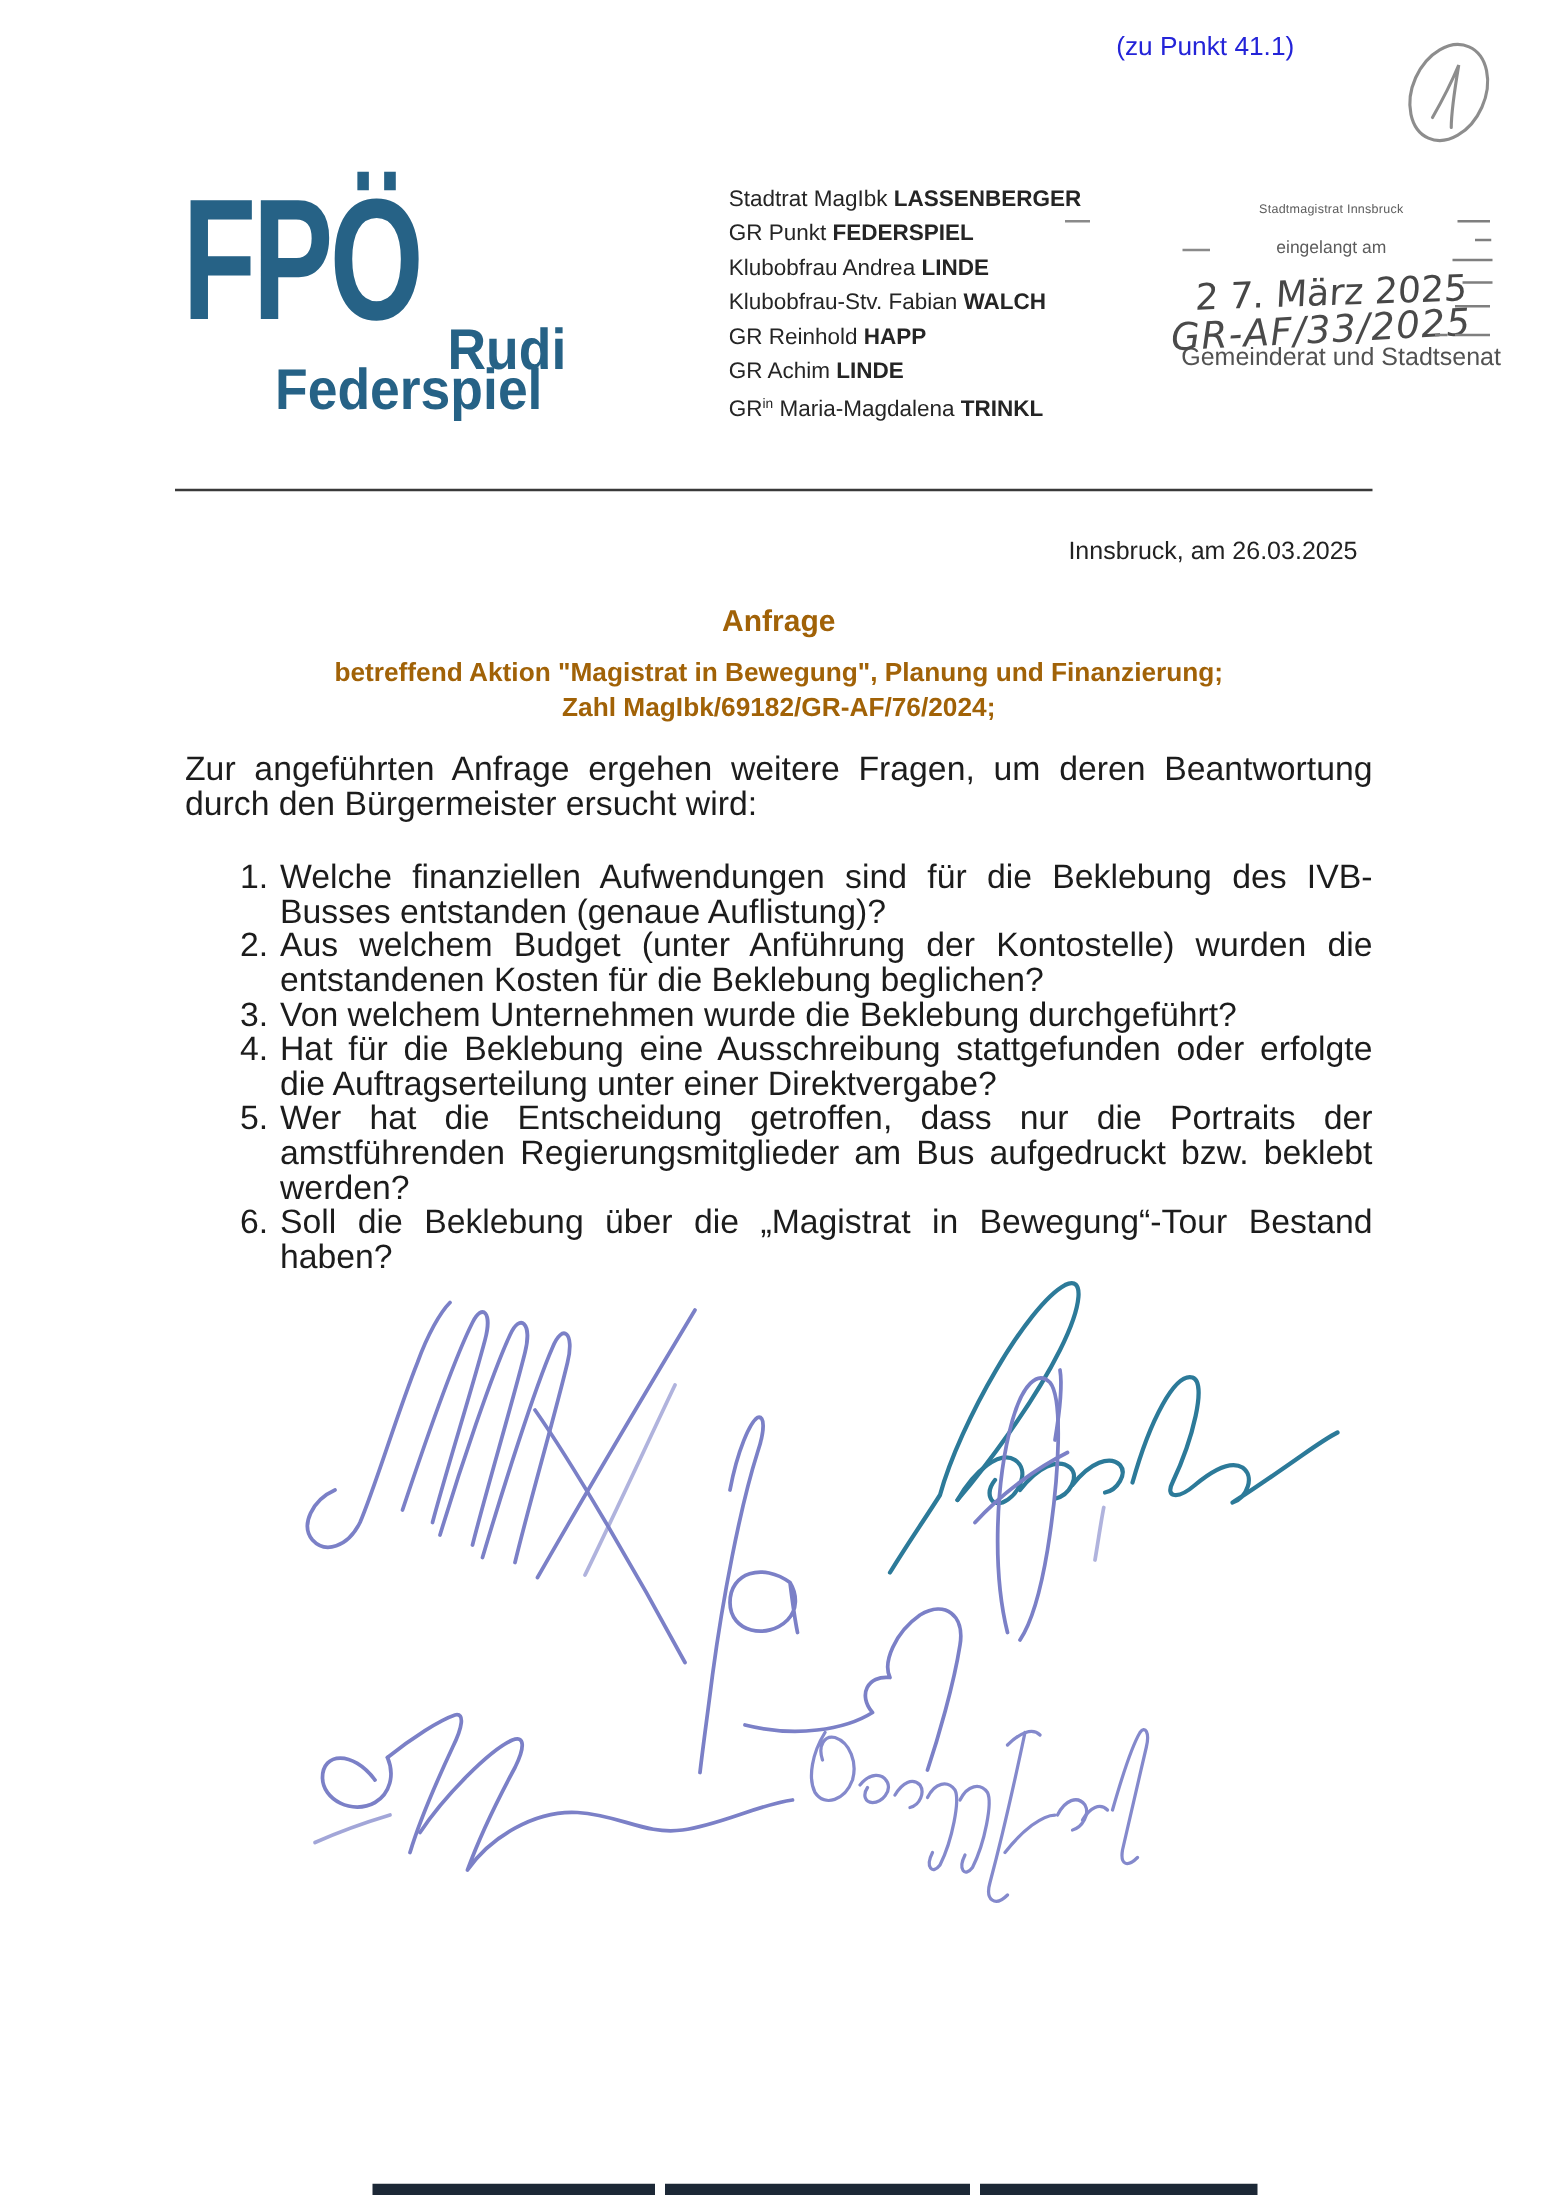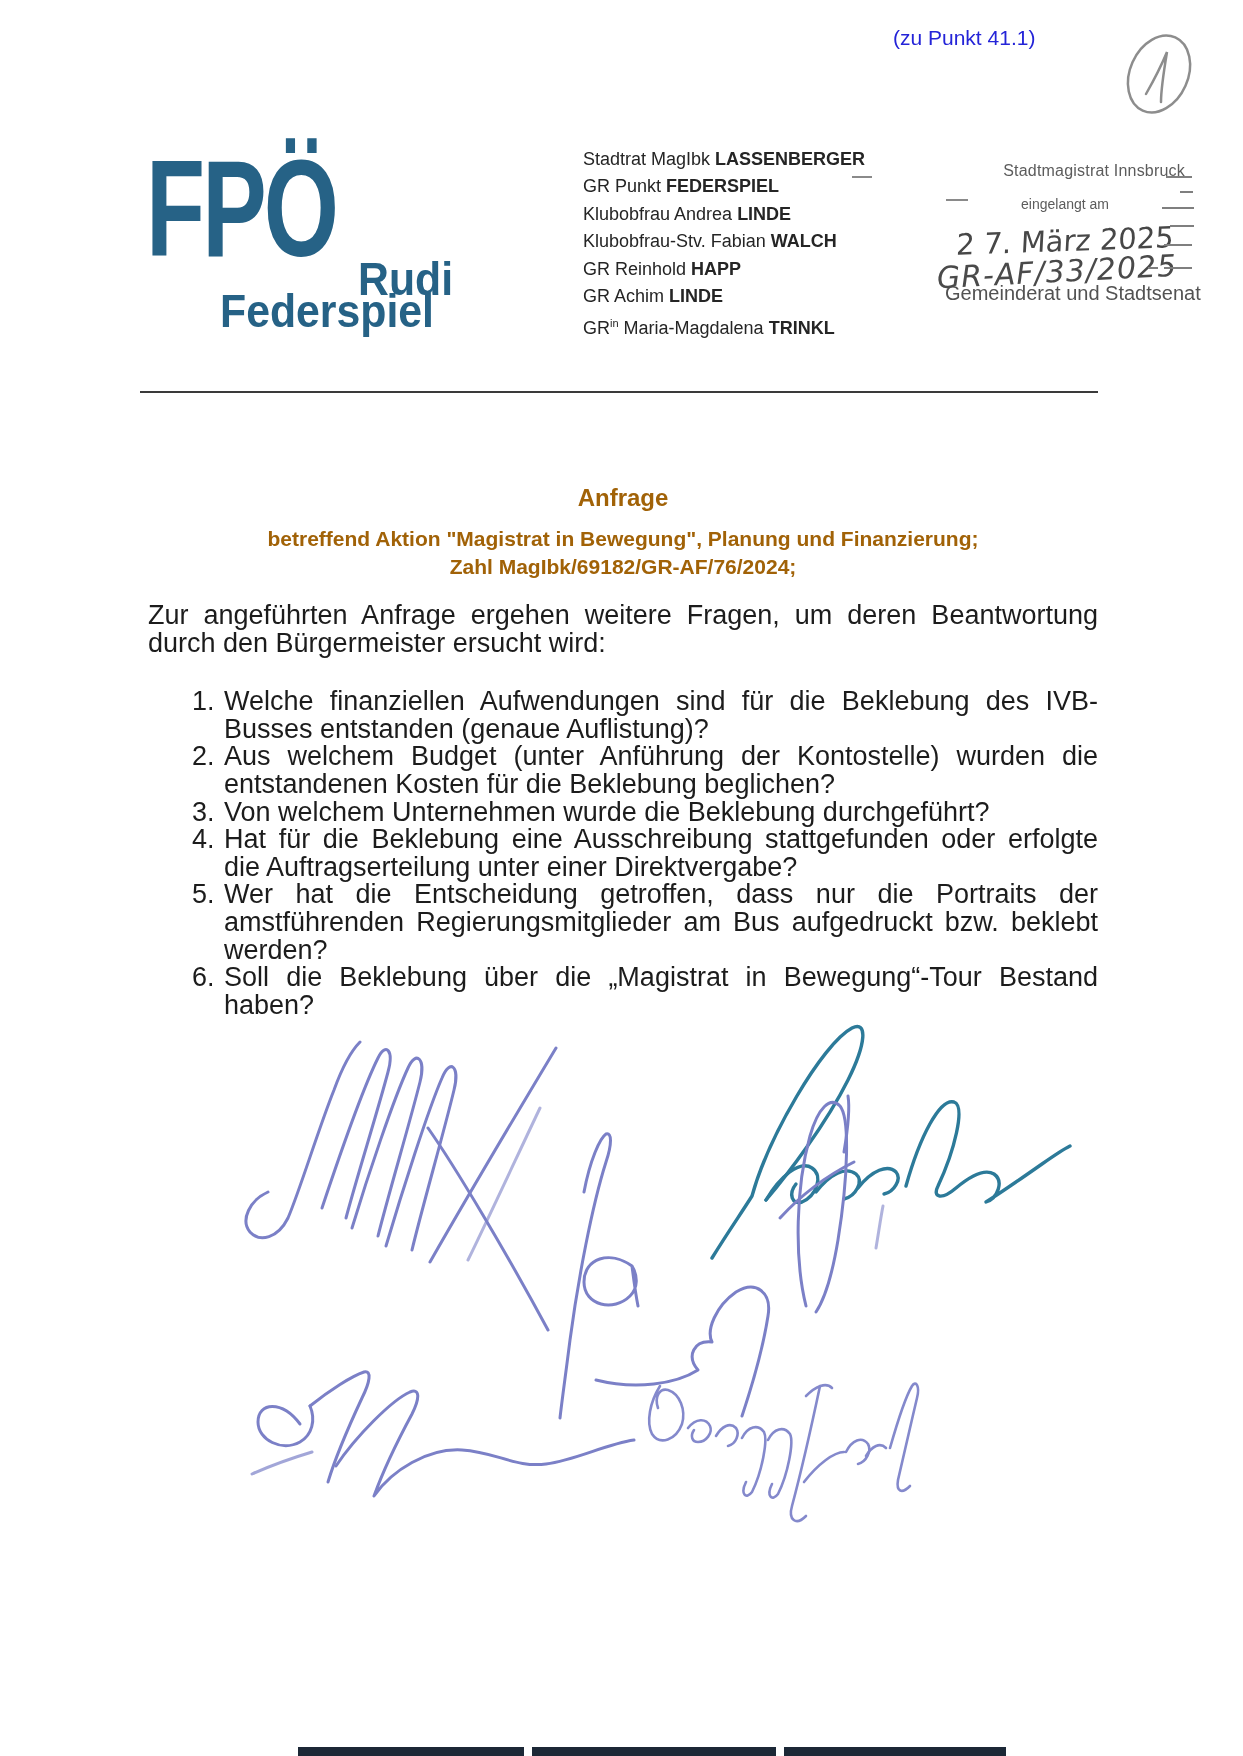--- a/index.html
+++ b/index.html
@@ -16,21 +16,21 @@
   .logo-fpo{position:absolute;left:0;top:-14px;font-size:138px;font-weight:bold;letter-spacing:-4px;line-height:1.05;transform:scaleX(0.70);transform-origin:left top;white-space:nowrap;}
   .logo-rudi{position:absolute;left:212px;top:102px;font-size:46px;font-weight:bold;transform:scaleX(0.93);transform-origin:left top;white-space:nowrap;}
   .logo-federspiel{position:absolute;left:74px;top:134px;font-size:46px;font-weight:bold;transform:scaleX(0.93);transform-origin:left top;white-space:nowrap;}
   
   .authors{position:absolute;left:583px;top:146px;font-size:18px;line-height:27.4px;color:#252525;}
   .author-row{white-space:nowrap;}
   .author-row .surname{font-weight:bold;}
   .author-row sup{font-size:11px;}
   
   .stamp{position:absolute;left:945px;top:162px;width:240px;text-align:center;color:#5c5c5c;}
-  .stamp-org{font-size:16px;letter-spacing:.2px;text-align:right;}
+  .stamp-org{font-size:10px;letter-spacing:.2px;}
   .stamp-received{font-size:14px;margin-top:16px;}
   .stamp-date{font-size:29px;color:#474747;margin-top:12px;white-space:nowrap;transform:rotate(-2deg) skewX(-5deg);font-family:"DejaVu Sans",sans-serif;}
   .stamp-ref{font-size:30px;font-style:italic;color:#4a4a4a;margin-top:-4px;margin-left:-16px;white-space:nowrap;transform:rotate(-3deg);font-family:"DejaVu Sans",sans-serif;letter-spacing:1px;}
   .stamp-body{font-size:20px;color:#525252;margin-top:-7px;white-space:nowrap;}
   .stamp-dash{position:absolute;height:2px;background:#8a8a8a;}
   
   .bind-dash{position:absolute;height:2px;background:#7f7f7f;}
   
   .rule{position:absolute;left:140px;top:391px;width:958px;height:2px;background:#3a3a3a;}
   
@@ -84,20 +84,21 @@
   <div class="bind-dash" style="left:1166px;top:176px;width:26px;"></div>
   <div class="bind-dash" style="left:1180px;top:191px;width:13px;"></div>
   <div class="bind-dash" style="left:1162px;top:207px;width:32px;"></div>
   <div class="bind-dash" style="left:1170px;top:225px;width:24px;"></div>
   <div class="bind-dash" style="left:1164px;top:244px;width:28px;"></div>
   <div class="bind-dash" style="left:1148px;top:267px;width:10px;"></div>
   <div class="bind-dash" style="left:1164px;top:267px;width:28px;"></div>
 
   <div class="rule"></div>
 
+  <div class="dateline">Innsbruck, am 26.03.2025</div>
 
   <div class="title-block">
     <div class="doc-title">Anfrage</div>
     <div class="doc-subtitle">
       <div>betreffend Aktion "Magistrat in Bewegung", Planung und Finanzierung;</div>
       <div>Zahl MagIbk/69182/GR-AF/76/2024;</div>
     </div>
   </div>
 
   <div class="body-block">

